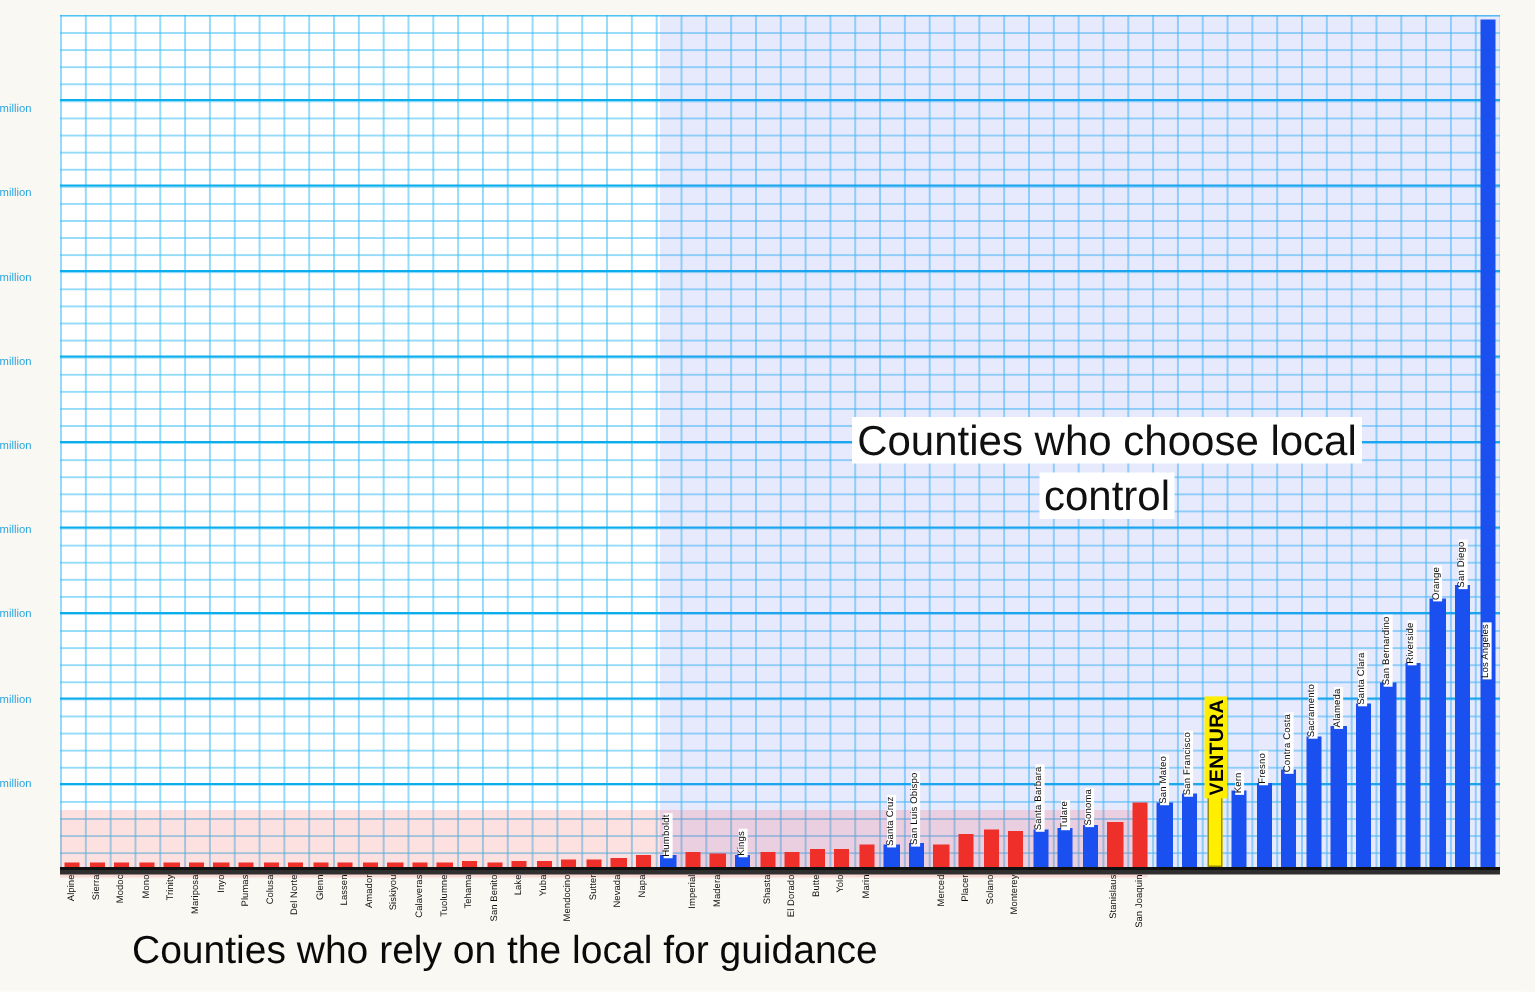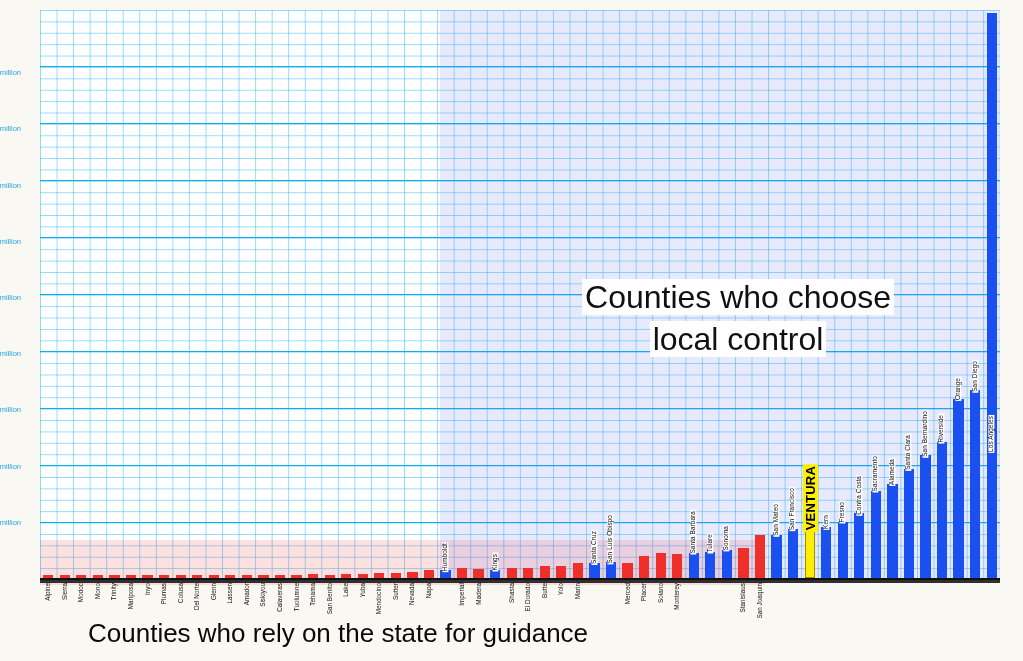--- a/index.html
+++ b/index.html
@@ -92,21 +92,21 @@
     white-space:nowrap;
     writing-mode:vertical-rl;
     transform:rotate(180deg);
     line-height:1;
     letter-spacing:.05px;
   }
 
   
   #ann-local{
     position:absolute;left:548px;top:276px;width:380px;
-    text-align:center;font-size:32px;color:#101010;
+    text-align:center;font-size:28px;color:#101010;
     line-height:1.32;
   }
   #ann-local span{background:#ffffff;box-decoration-break:clone;-webkit-box-decoration-break:clone;padding:0 3px;}
   #ann-state{
     position:absolute;left:88px;top:618px;
     font-size:26px;color:#0a0a0a;white-space:nowrap;
   }
 </style>
 </head>
 <body>
@@ -256,15 +256,15 @@
       <div class="xlabel" style="left: 657.69px;">Solano</div>
       <div class="xlabel" style="left: 674.241px;">Monterey</div>
       <div class="xlabel" style="left: 740.448px;">Stanislaus</div>
       <div class="xlabel" style="left: 757px;">San Joaquin</div>
     </div>
 
   <div id="ann-local">
     <span>Counties who choose local control</span>
   </div>
 
-  <div id="ann-state">Counties who rely on the state for guidance</div>
+  <div id="ann-state">Counties who rely on the local for guidance</div>
 
 </div>
 
 </body></html>

